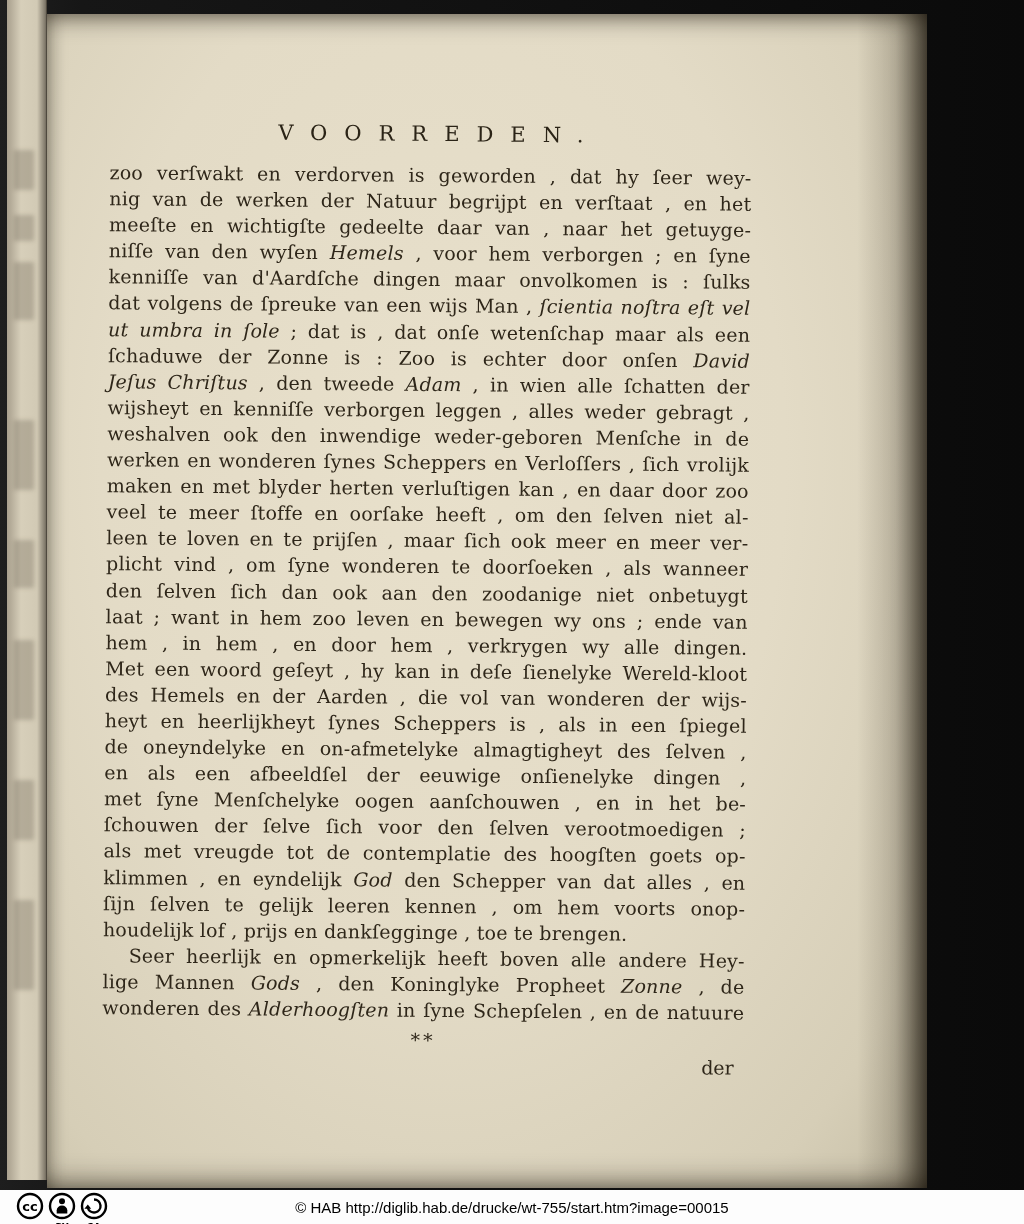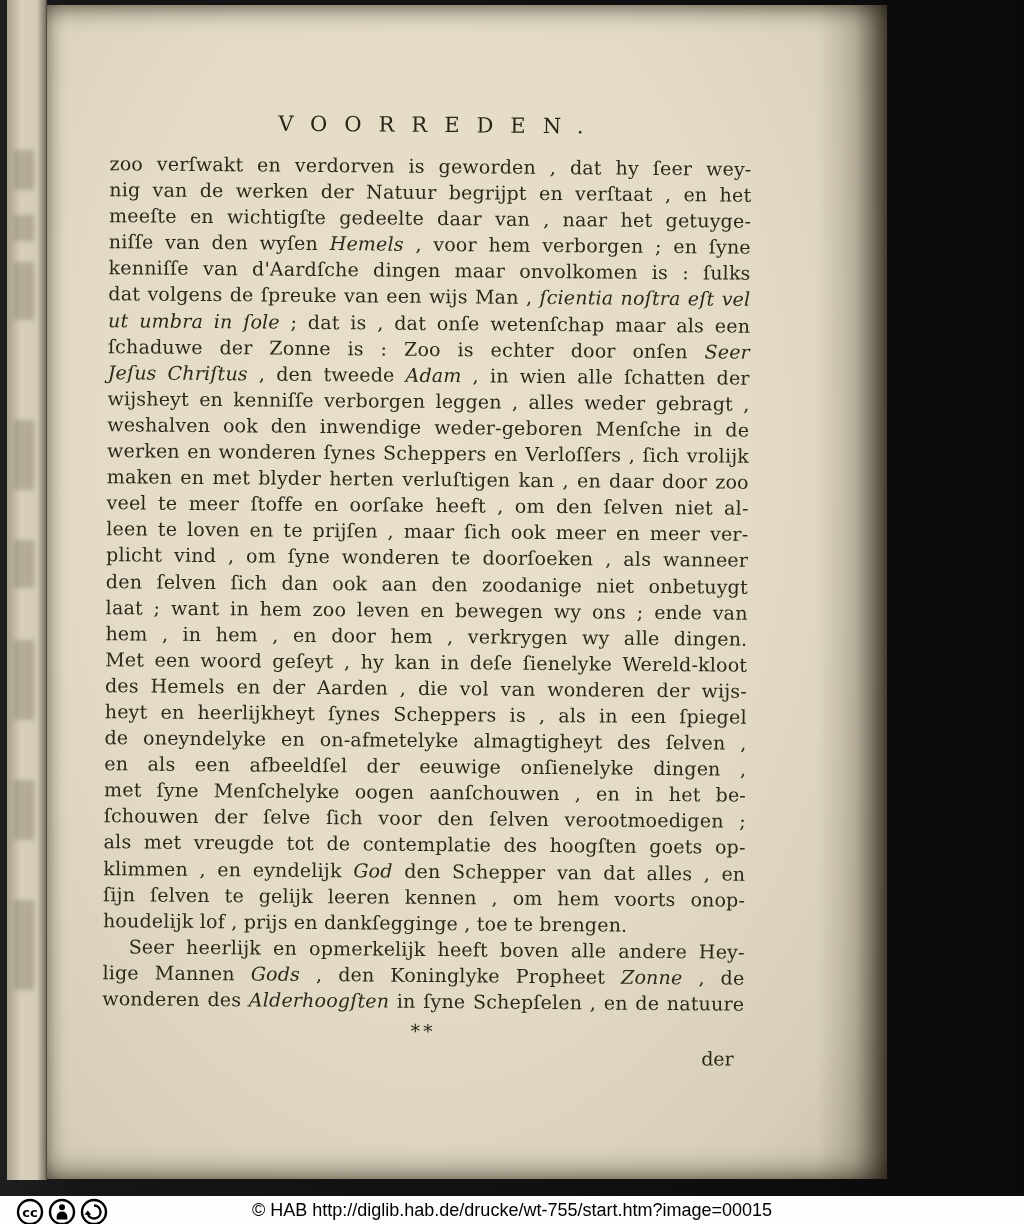--- a/index.html
+++ b/index.html
@@ -20,27 +20,28 @@
   .edge-strip span:nth-child(1){top:150px;height:40px;}
   .edge-strip span:nth-child(2){top:215px;height:26px;}
   .edge-strip span:nth-child(3){top:262px;height:58px;}
   .edge-strip span:nth-child(4){top:420px;height:70px;}
   .edge-strip span:nth-child(5){top:540px;height:48px;}
   .edge-strip span:nth-child(6){top:640px;height:80px;}
   .edge-strip span:nth-child(7){top:780px;height:60px;}
   .edge-strip span:nth-child(8){top:900px;height:90px;}
   
   .page{
-    position:absolute;left:47px;top:5px;width:840px;height:1174px;
+    position:absolute;left:47px;top:14px;width:840px;height:1174px;
     background:radial-gradient(ellipse at 45% 38%,#e8e0cb 0%,#e3dbc6 50%,#d6ceb7 84%,#c6bea6 100%);
     box-shadow:
       inset -20px 0 30px -12px rgba(20,14,4,.6),
       inset 0 16px 24px -14px rgba(20,14,4,.5),
       inset 0 -18px 28px -14px rgba(20,14,4,.45),
       inset 12px 0 20px -12px rgba(20,14,4,.4);
+    padding-left: 40px;
   }
   .page::after{
     content:"";position:absolute;top:0;right:0;bottom:0;width:70px;
     background:linear-gradient(90deg,rgba(0,0,0,0) 0%,rgba(25,18,6,.18) 55%,rgba(15,10,2,.5) 100%);
     pointer-events:none;
   }
   .text-block{
     position:absolute;left:63px;top:108px;width:642px;color:#2e2619;
     transform:rotate(.5deg);transform-origin:50% 0;
   }
@@ -53,27 +54,27 @@
     text-align:justify;text-align-last:justify;
     letter-spacing:.2px;
   }
   .line i{font-style:italic;}
   .line.nojust{text-align-last:left;}
   .line.indent{text-indent:26px;}
   .sig{ text-align:center;font-size:19px;margin-top:6px;letter-spacing:3px;}
   .catchword{text-align:right;font-size:19px;margin-top:3px;padding-right:10px;}
   
   .footer{
-    position:absolute;left:0;right:0;bottom:0;height:28px;background:#fdfdfd;
+    position:absolute;left:0;right:0;bottom:0;height:34px;background:#fdfdfd;
   }
   .cc-badges{position:absolute;left:16px;top:2px;width:100px;height:40px;cursor:pointer;}
   .credit{
     position:absolute;left:0;right:0;top:50%;transform:translateY(-50%);
     text-align:center;font-family:"Liberation Sans",sans-serif;
-    font-size:18px;color:#000;white-space:nowrap;
+    font-size:15px;color:#000;white-space:nowrap;
   }
   .credit .url{color:#000;text-decoration:none;}
 </style>
 </head>
 <body>
 
 <div class="stage">
 
   <div class="edge-strip">
     <span></span>
@@ -90,21 +91,21 @@
     <div class="text-block">
       <h1 class="title">VOORREDEN.</h1>
       <div class="body">
           <div class="line">zoo verſwakt en verdorven is geworden , dat hy ſeer wey-</div>
           <div class="line">nig van de werken der Natuur begrijpt en verſtaat , en het</div>
           <div class="line">meeſte en wichtigſte gedeelte daar van , naar het getuyge-</div>
           <div class="line">niſſe van den wyſen <i>Hemels</i> , voor hem verborgen ; en ſyne</div>
           <div class="line">kenniſſe van d'Aardſche dingen maar onvolkomen is : ſulks</div>
           <div class="line">dat volgens de ſpreuke van een wijs Man , <i>ſcientia noſtra eſt vel</i></div>
           <div class="line"><i>ut umbra in ſole</i> ; dat is , dat onſe wetenſchap maar als een</div>
-          <div class="line">ſchaduwe der Zonne is : Zoo is echter door onſen <i>Seer</i></div>
+          <div class="line">ſchaduwe der Zonne is : Zoo is echter door onſen <i>David</i></div>
           <div class="line"><i>Jeſus Chriſtus</i> , den tweede <i>Adam</i> , in wien alle ſchatten der</div>
           <div class="line">wijsheyt en kenniſſe verborgen leggen , alles weder gebragt ,</div>
           <div class="line">weshalven ook den inwendige weder-geboren Menſche in de</div>
           <div class="line">werken en wonderen ſynes Scheppers en Verloſſers , ſich vrolijk</div>
           <div class="line">maken en met blyder herten verluſtigen kan , en daar door zoo</div>
           <div class="line">veel te meer ſtoffe en oorſake heeft , om den ſelven niet al-</div>
           <div class="line">leen te loven en te prijſen , maar ſich ook meer en meer ver-</div>
           <div class="line">plicht vind , om ſyne wonderen te doorſoeken , als wanneer</div>
           <div class="line">den ſelven ſich dan ook aan den zoodanige niet onbetuygt</div>
           <div class="line">laat ; want in hem zoo leven en bewegen wy ons ; ende van</div>

